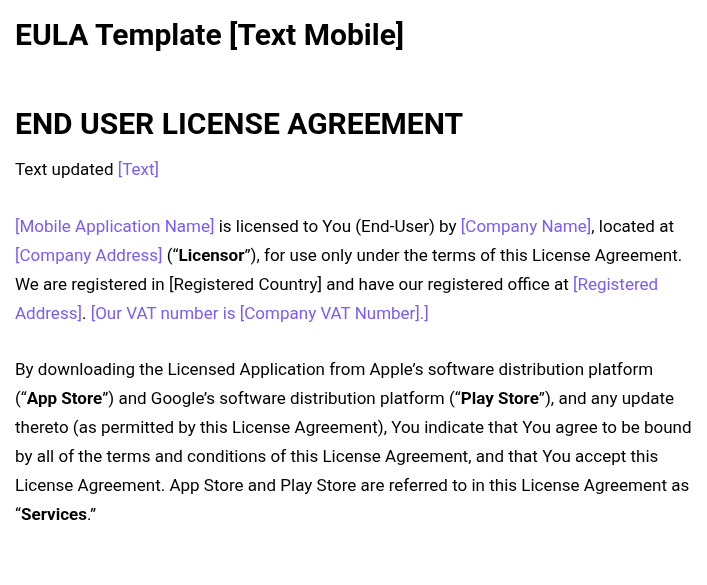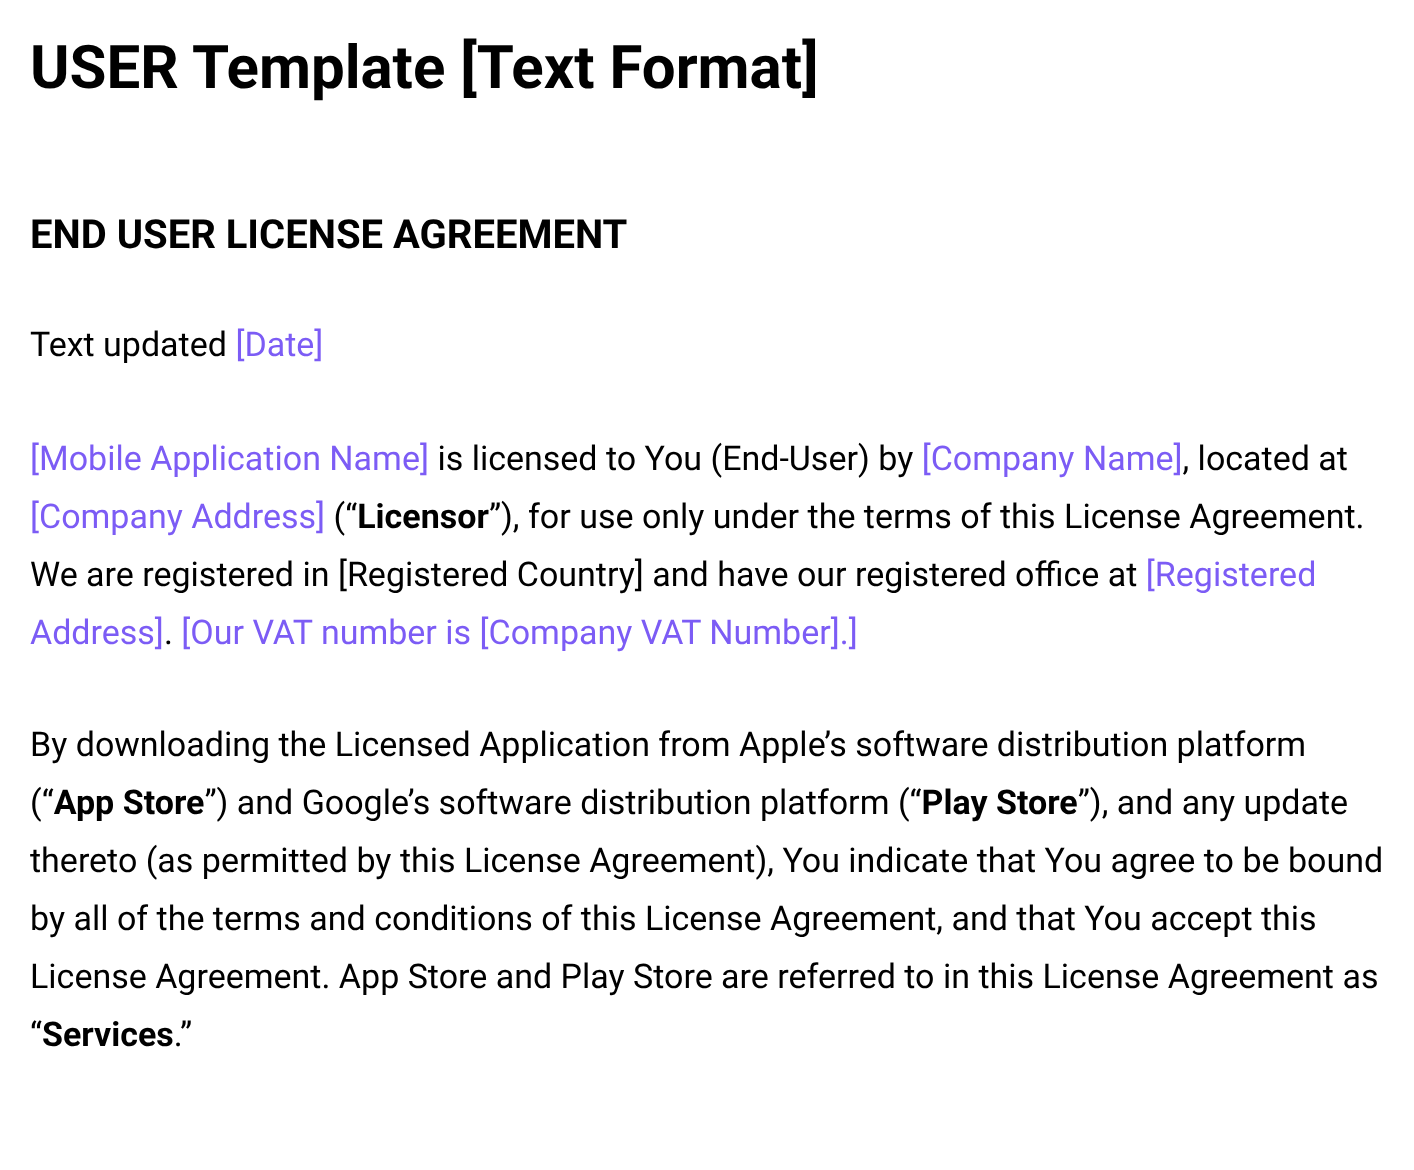--- a/index.html
+++ b/index.html
@@ -12,37 +12,37 @@
       font-size: 17px;
       line-height: 1.7;
     }
     h1 {
       font-size: 30px;
       font-weight: 700;
       margin-bottom: 50px;
       line-height: 1.3;
     }
     h2 {
-      font-size: 20px;
+      font-size: 30px;
       font-weight: 700;
-      margin-bottom: 29px;
+      margin-bottom: 12px;
       line-height: 1.3;
     }
     p {
       margin-bottom: 28px;
     }
     .placeholder {
       color: #7c5cf5;
     }
     .bold { font-weight: 700; text-align: right; }
   </style>
 </head>
 <body>
 
-<h1>USER Template [Text Format]</h1>
+<h1>EULA Template [Text Mobile]</h1>
 
 <h2>END USER LICENSE AGREEMENT</h2>
 
-<p><span>Text updated </span><span class="placeholder">[Date]</span></p>
+<p><span>Text updated </span><span class="placeholder">[Text]</span></p>
 
 <p><span class="placeholder">[Mobile Application Name]</span><span> is licensed to You (End-User) by </span><span class="placeholder">[Company Name]</span><span>, located at </span><span class="placeholder">[Company Address]</span><span> (“</span><span class="bold">Licensor</span><span>”), for use only under the terms of this License Agreement. We are registered in [Registered Country] and have our registered office at </span><span class="placeholder">[Registered Address]</span><span>. </span><span class="placeholder">[Our VAT number is [Company VAT Number].]</span></p>
 
 <p><span>By downloading the Licensed Application from Apple’s software distribution platform (“</span><span class="bold">App Store</span><span>”) and Google’s software distribution platform (“</span><span class="bold">Play Store</span><span>”), and any update thereto (as permitted by this License Agreement), You indicate that You agree to be bound by all of the terms and conditions of this License Agreement, and that You accept this License Agreement. App Store and Play Store are referred to in this License Agreement as “</span><span class="bold">Services</span><span>.”</span></p>
 
 </body></html>

